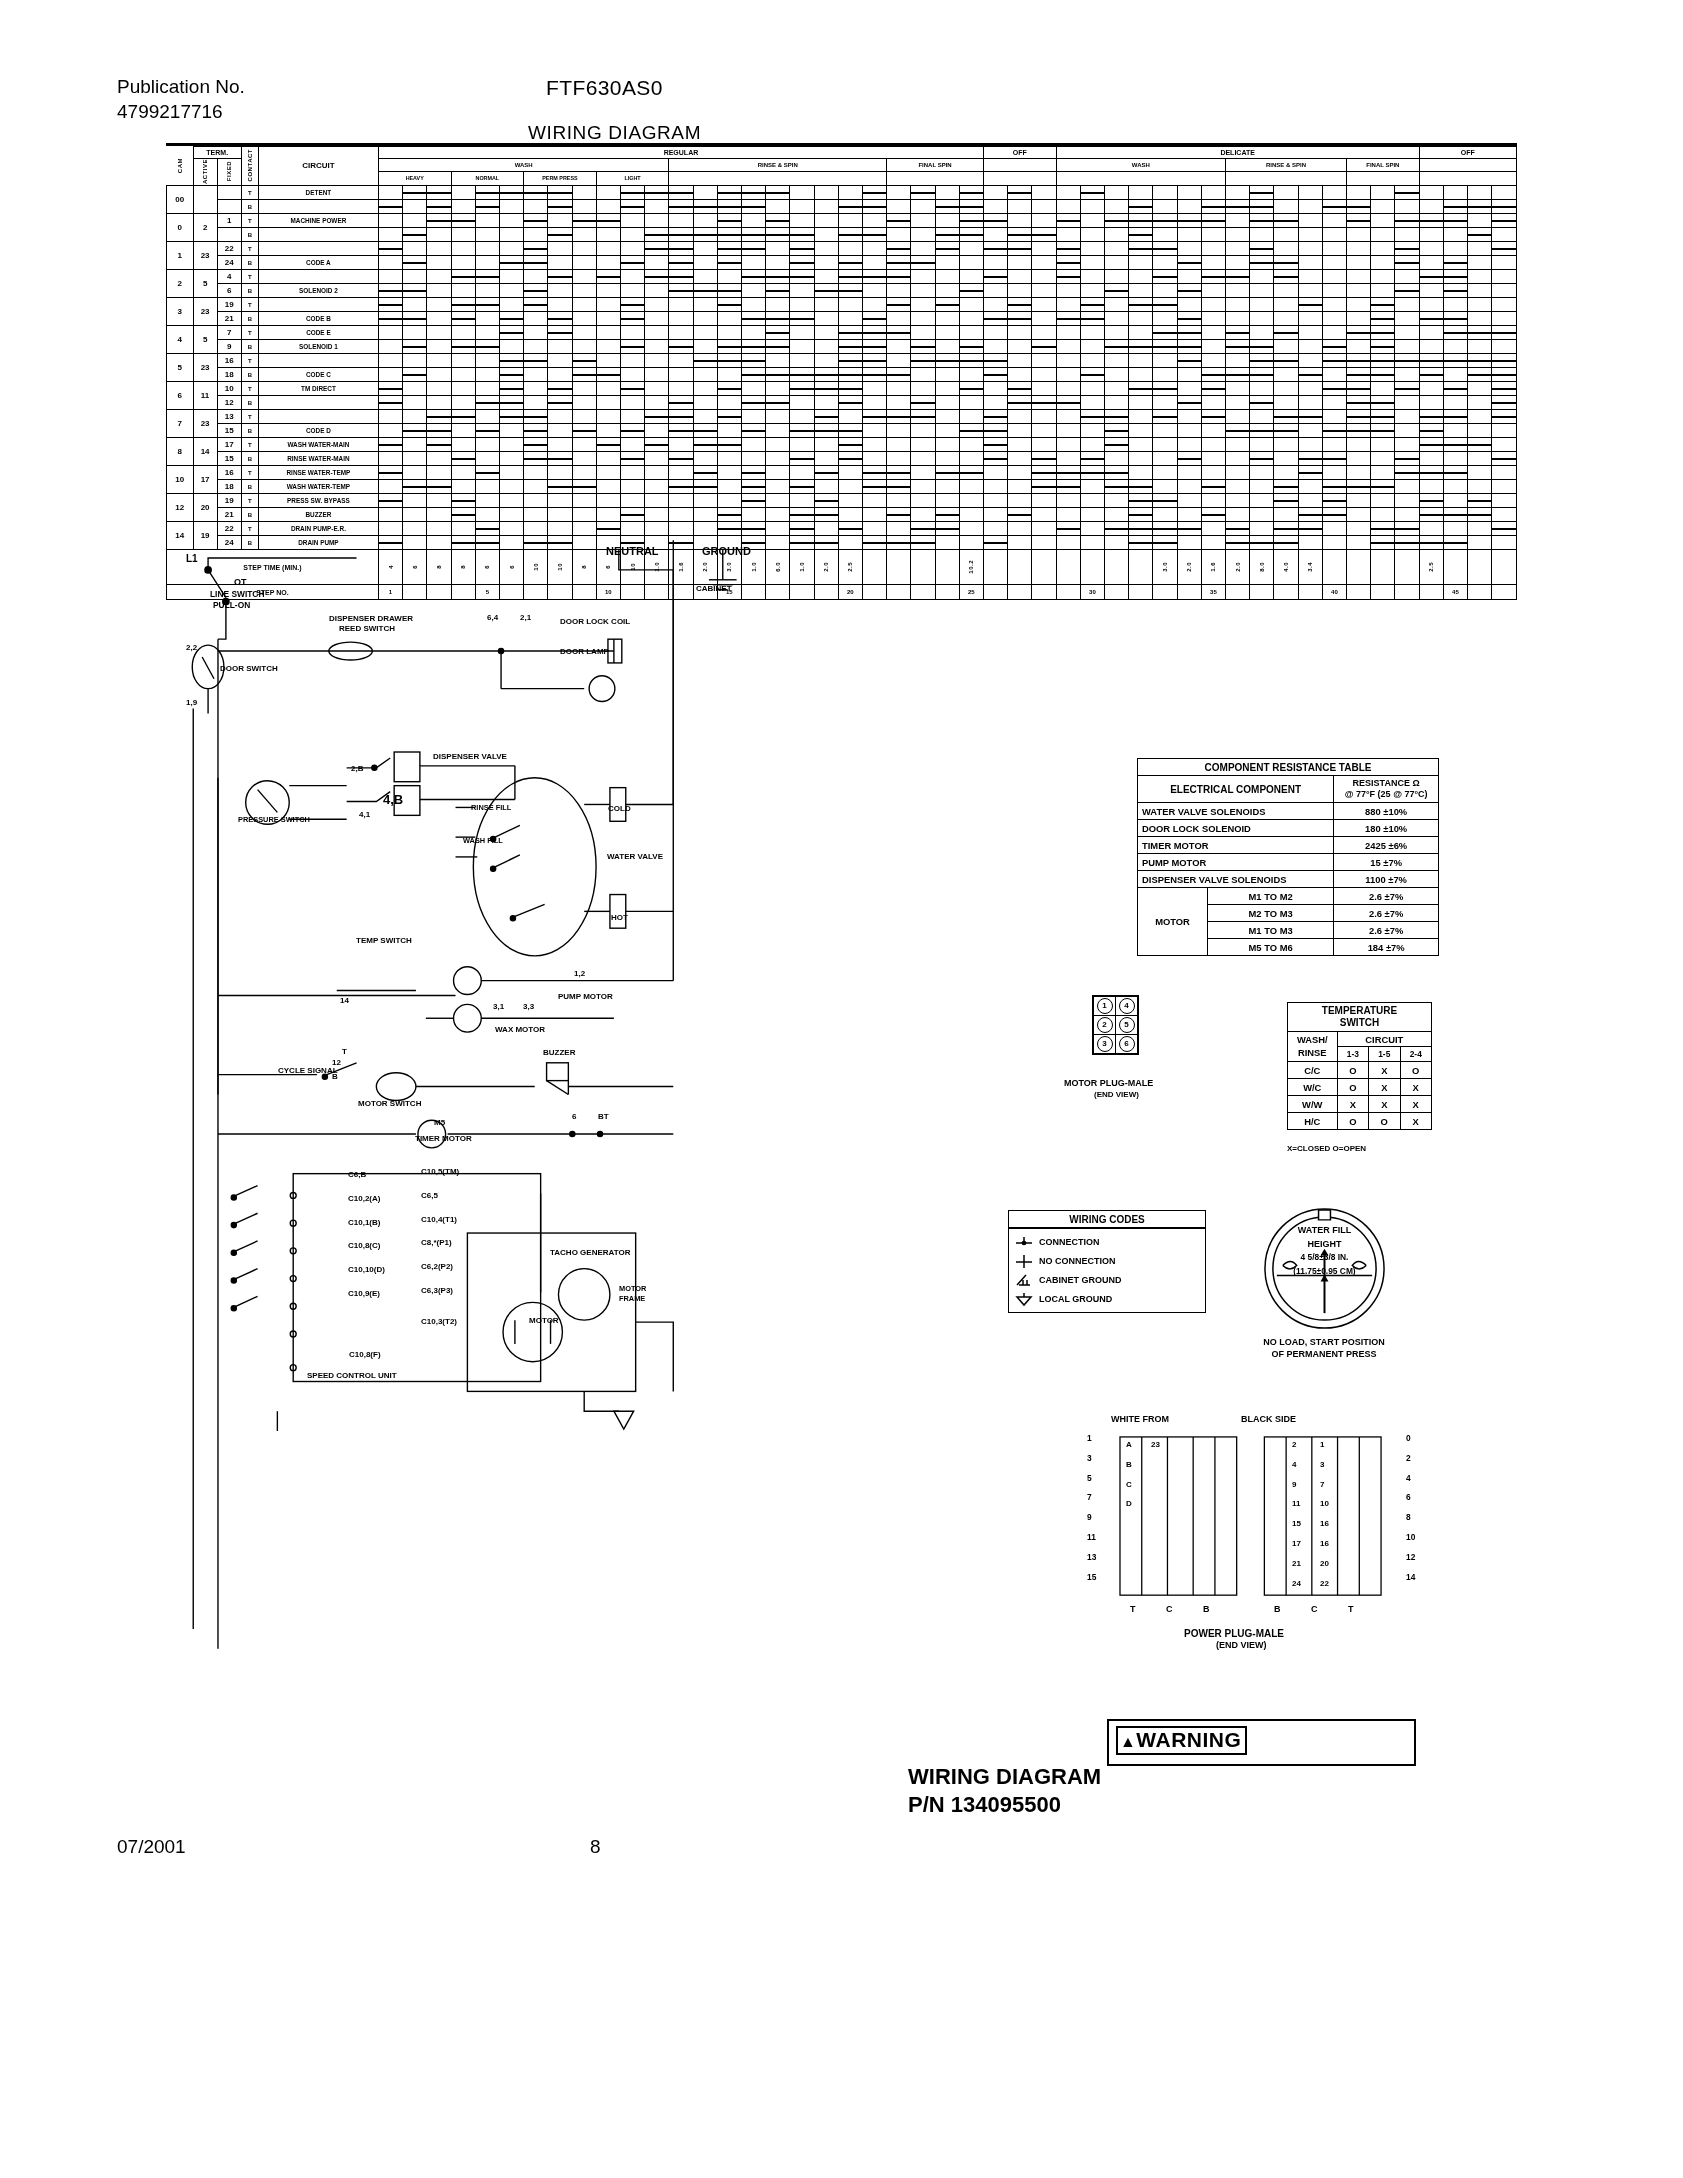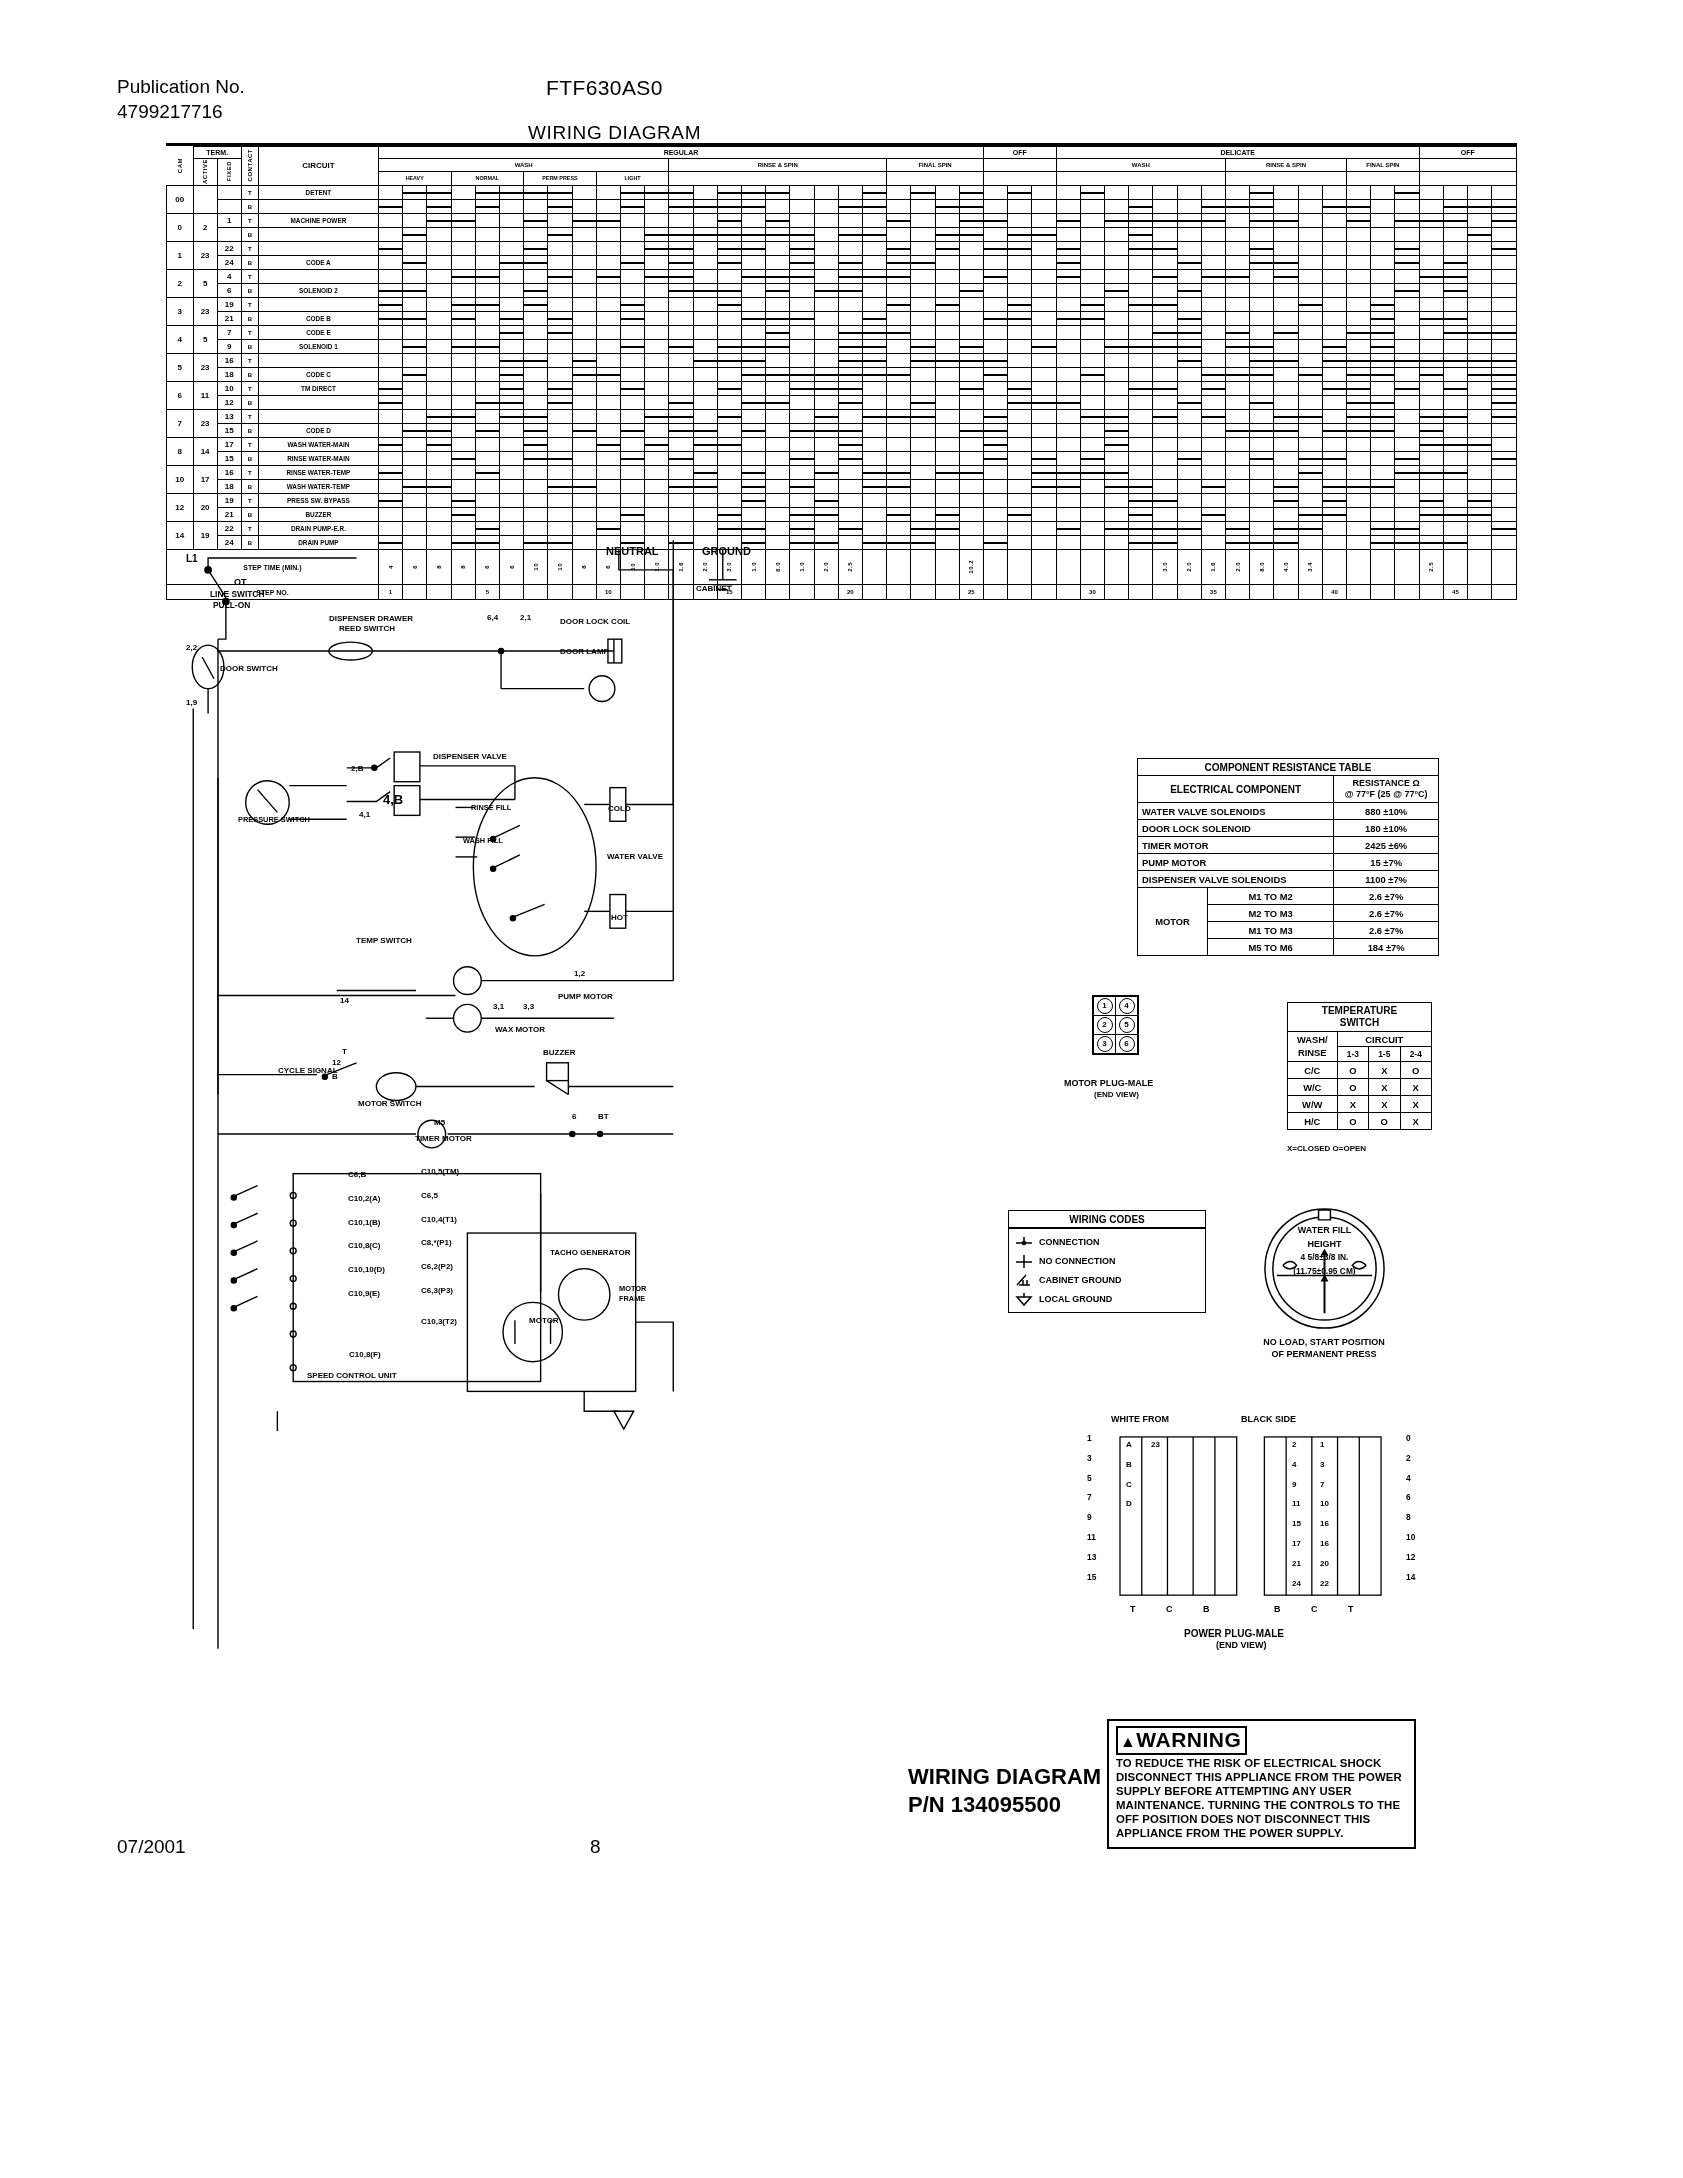--- a/index.html
+++ b/index.html
@@ -2978,21 +2978,20 @@
   <div class="t" style="left:1274px;top:1605px;font-size:9px;font-weight:bold;letter-spacing:14px;">B C T</div>
   <div class="t" style="left:1184px;top:1629px;font-size:10px;font-weight:bold;">POWER PLUG-MALE</div>
   <div class="t" style="left:1216px;top:1641px;font-size:9px;font-weight:bold;">(END VIEW)</div>
 
   <div class="abs" id="warnbox">
     <div style="margin-bottom:2px;">
       <span id="warnhdr">
         <span style="font-size:16px;">▲</span><span>WARNING</span>
       </span>
     </div>
-    <div class="wtxt">TO REDUCE THE RISK OF ELECTRICAL SHOCK DISCONNECT THIS APPLIANCE FROM THE POWER SUPPLY BEFORE ATTEMPTING ANY USER MAINTENANCE. TURNING THE CONTROLS TO THE OFF POSITION DOES NOT DISCONNECT THIS APPLIANCE FROM THE POWER SUPPLY.</div>
   </div>
 
   <div class="t" style="left:908px;top:1766px;font-size:22px;font-weight:bold;">WIRING DIAGRAM</div>
   <div class="t" style="left:908px;top:1794px;font-size:22px;font-weight:bold;">P/N 134095500</div>
   <div class="t" id="footer-date">07/2001</div>
   <div class="t" id="footer-page">8</div>
 
 </div>
 
 

